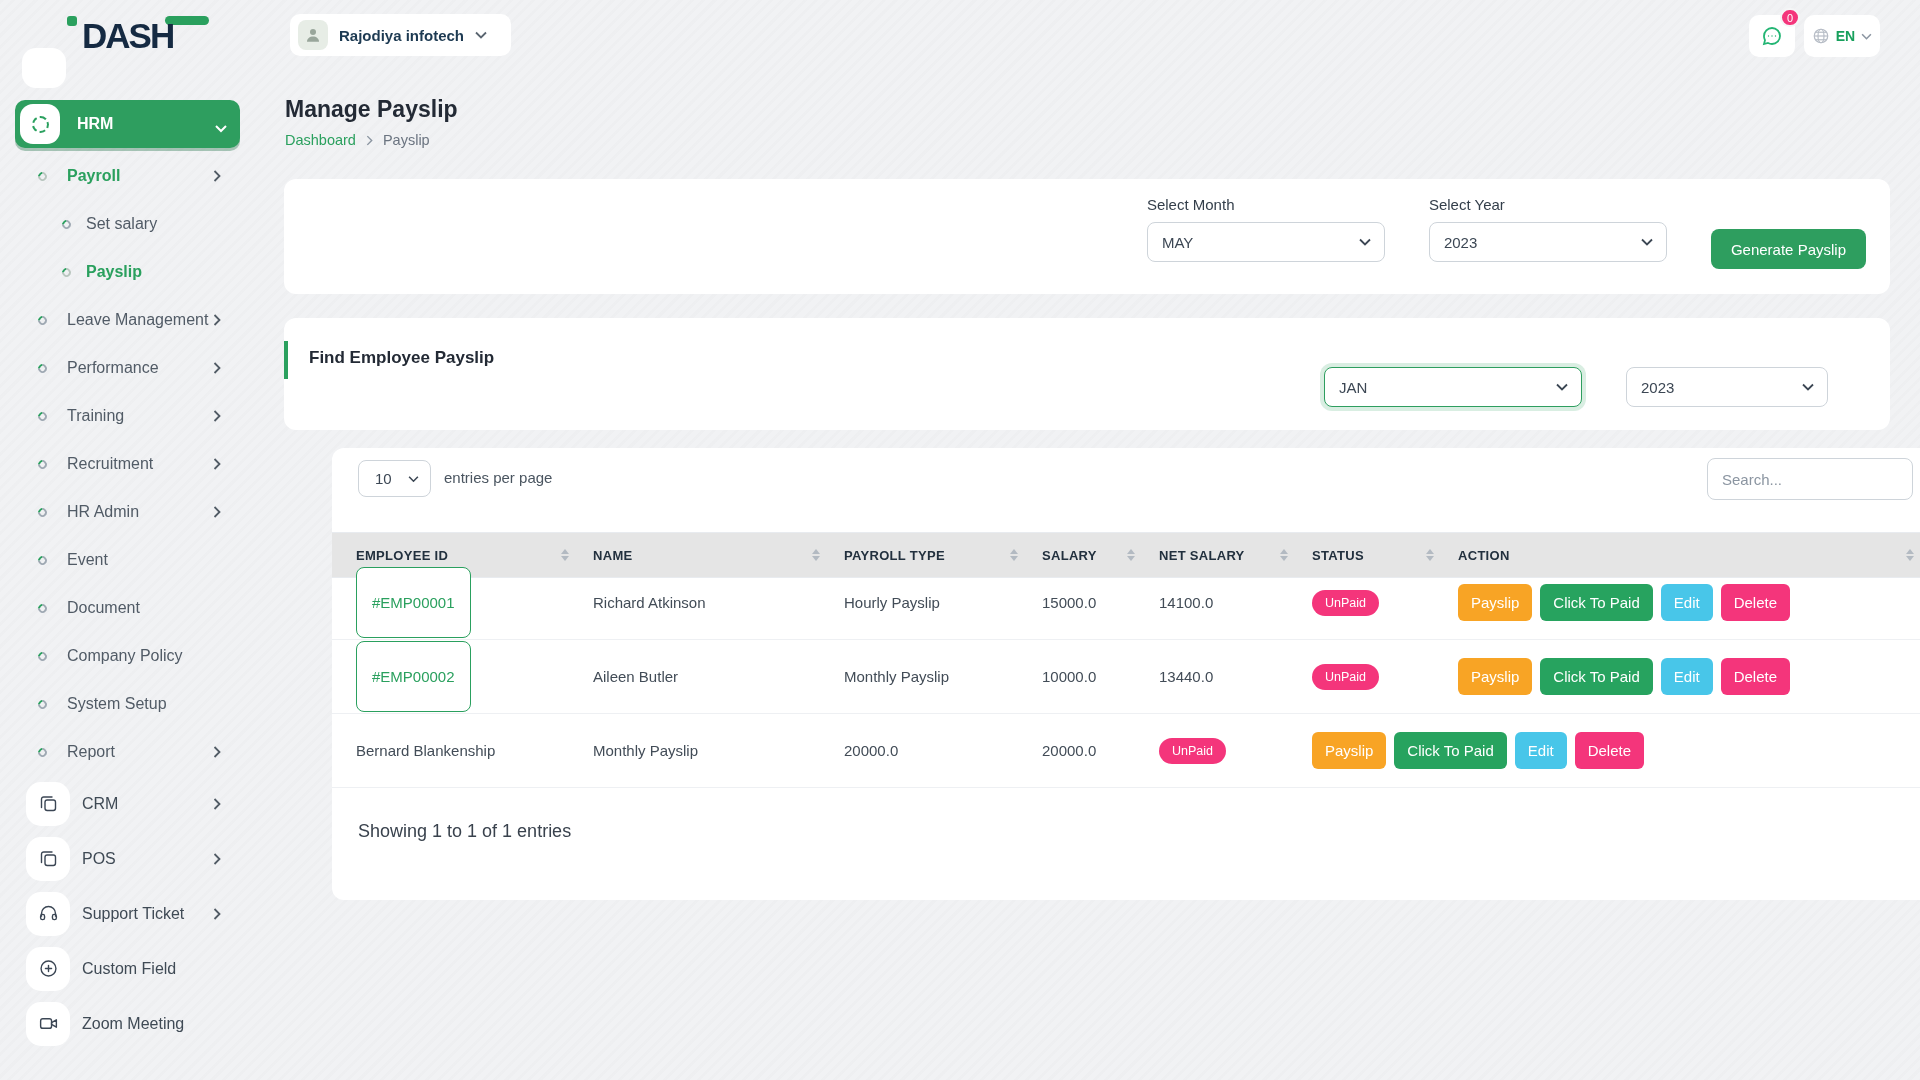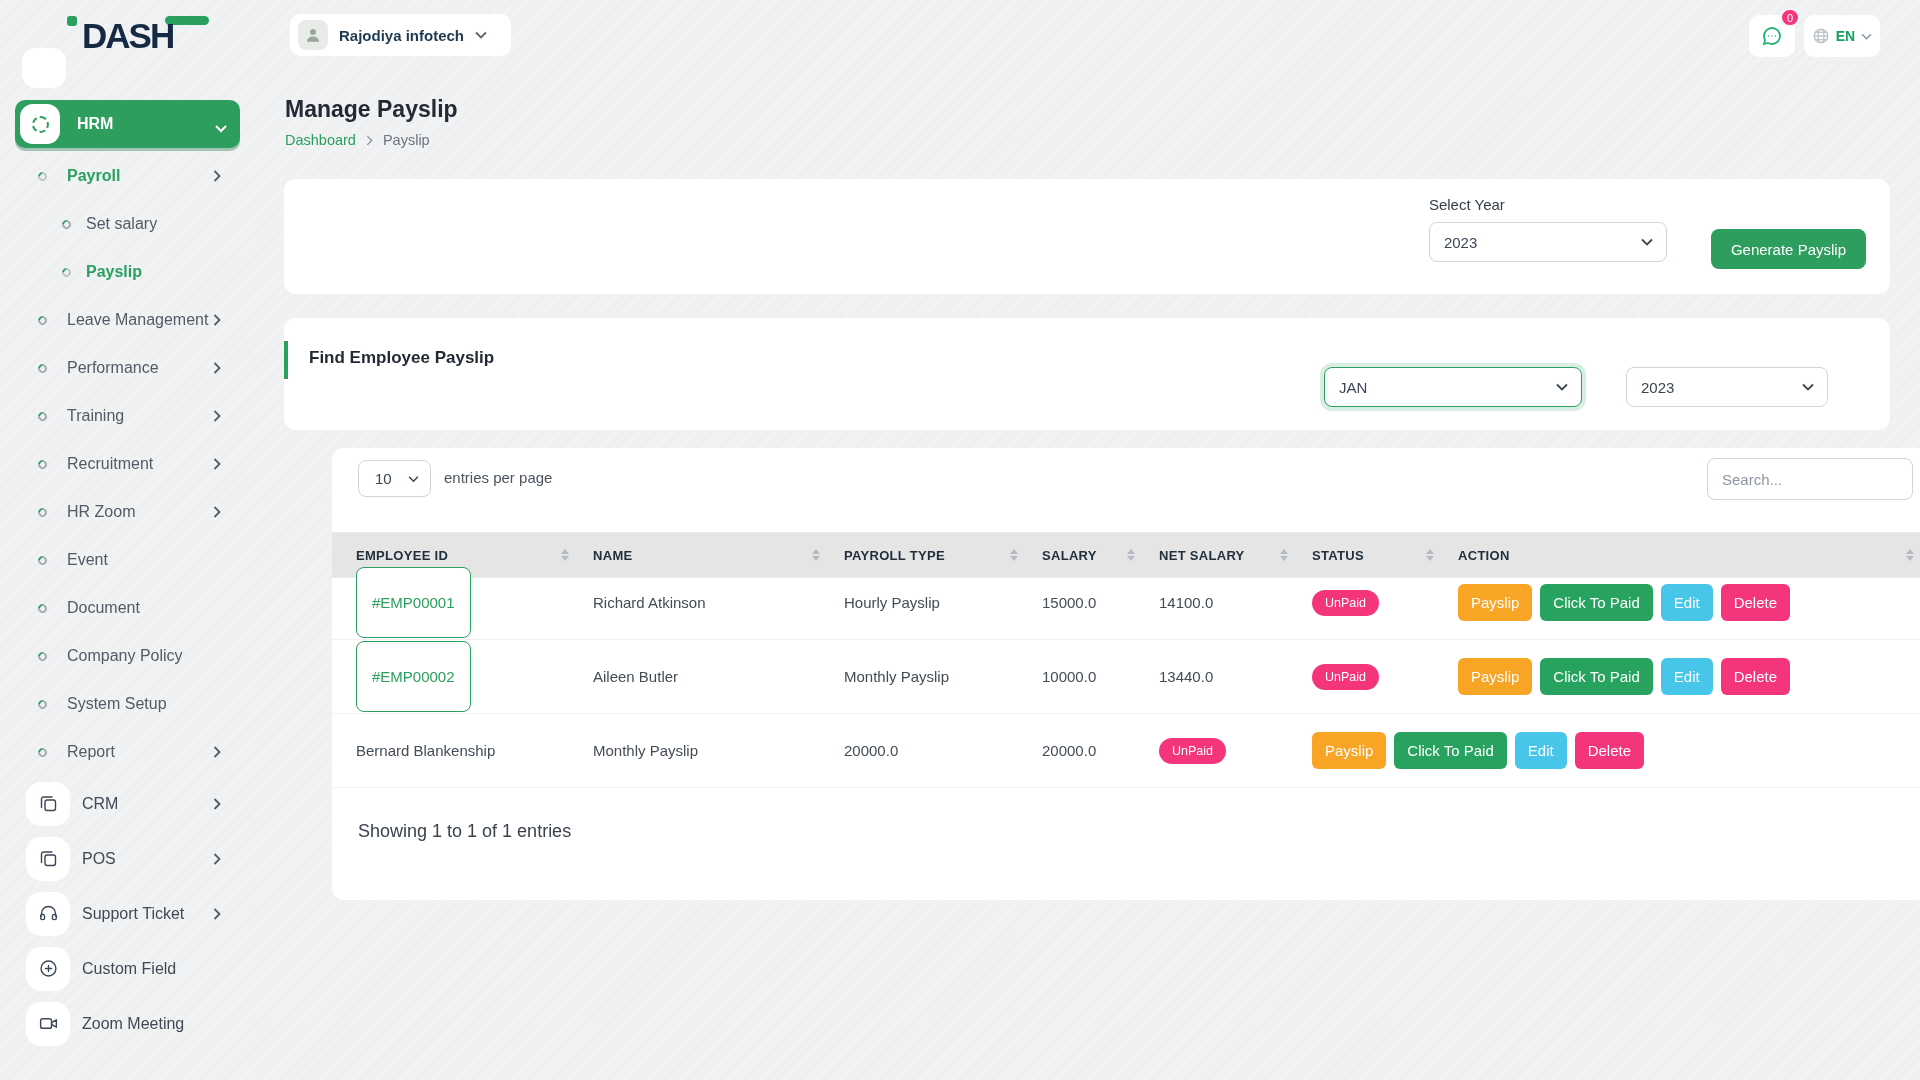--- a/index.html
+++ b/index.html
@@ -236,21 +236,21 @@
       <span class="dot-icon"></span>
       <span class="nav-label">Recruitment</span>
       <span class="nav-arrow">
         <svg width="8" height="13" viewBox="0 0 8 13" fill="none">
           <polyline points="1.5,1.5 6.5,6.5 1.5,11.5" stroke="#525c66" stroke-width="1.8" fill="none"></polyline>
         </svg>
       </span>
     </div>
     <div class="nav-row dot">
       <span class="dot-icon"></span>
-      <span class="nav-label">HR Zoom</span>
+      <span class="nav-label">HR Admin</span>
       <span class="nav-arrow">
         <svg width="8" height="13" viewBox="0 0 8 13" fill="none">
           <polyline points="1.5,1.5 6.5,6.5 1.5,11.5" stroke="#525c66" stroke-width="1.8" fill="none"></polyline>
         </svg>
       </span>
     </div>
     <div class="nav-row dot">
       <span class="dot-icon"></span>
       <span class="nav-label">Event</span>
     </div>
@@ -345,20 +345,31 @@
   <span class="crumb-sep">
     <svg width="7" height="11" viewBox="0 0 8 12" fill="none">
         <polyline points="1.5,1 6.5,6 1.5,11" stroke="#8b95a1" stroke-width="1.6"></polyline>
       </svg>
   </span>
   <span class="crumb-current">Payslip</span>
 </div>
 
 <div class="card card1">
   <div class="card1-row">
+    <div class="sel-group">
+      <span class="sel-label">Select Month</span>
+      <div class="select w238">
+        <span>MAY</span>
+        <span class="chev">
+          <svg width="12" height="8" viewBox="0 0 12 8" fill="none">
+              <polyline points="1,1.5 6,6.5 11,1.5" stroke="#3c4754" stroke-width="1.8"></polyline>
+            </svg>
+        </span>
+      </div>
+    </div>
     <div class="sel-group">
       <span class="sel-label">Select Year</span>
       <div class="select w238">
         <span>2023</span>
         <span class="chev">
           <svg width="12" height="8" viewBox="0 0 12 8" fill="none">
               <polyline points="1,1.5 6,6.5 11,1.5" stroke="#3c4754" stroke-width="1.8"></polyline>
             </svg>
         </span>
       </div>

